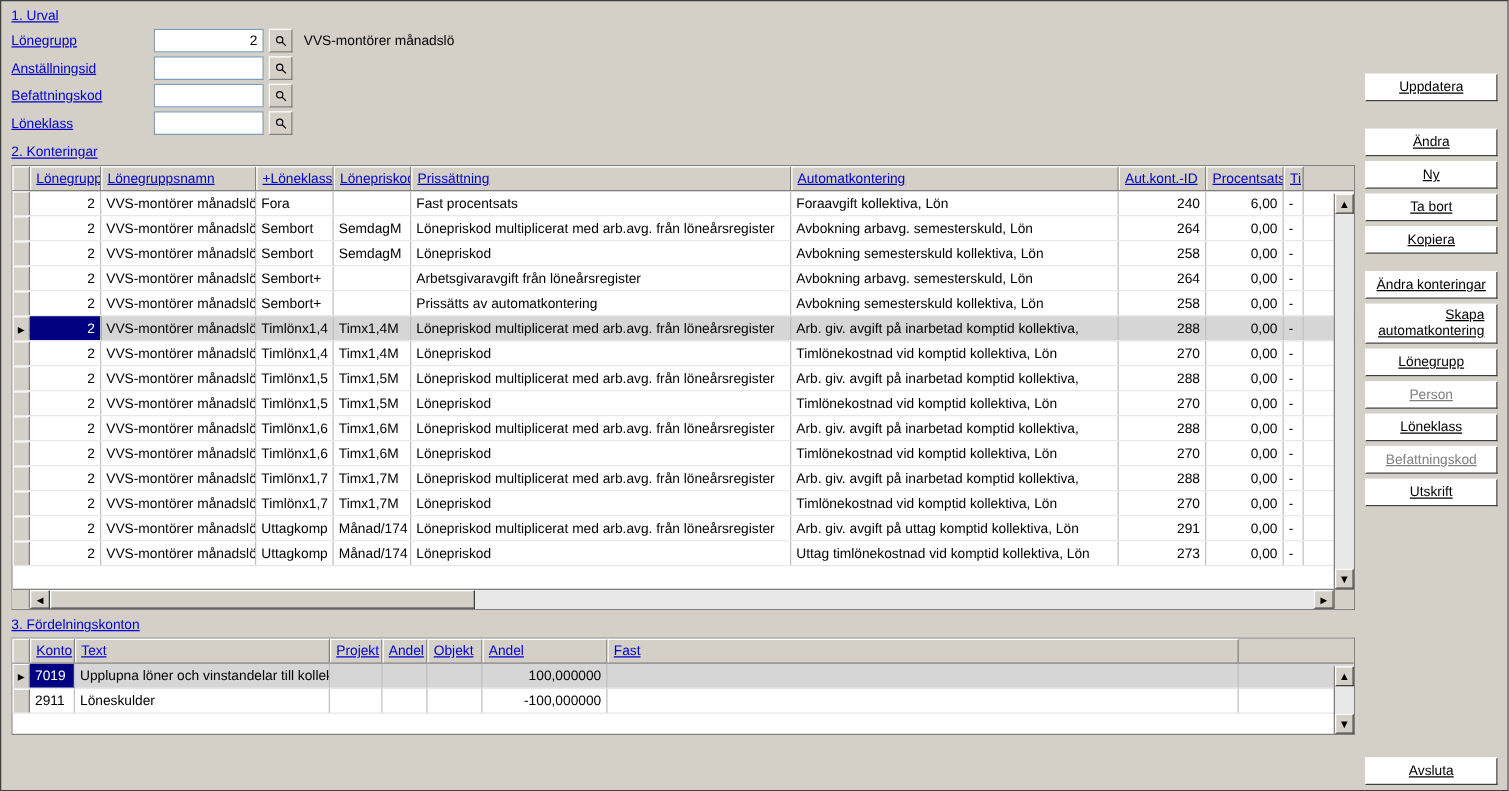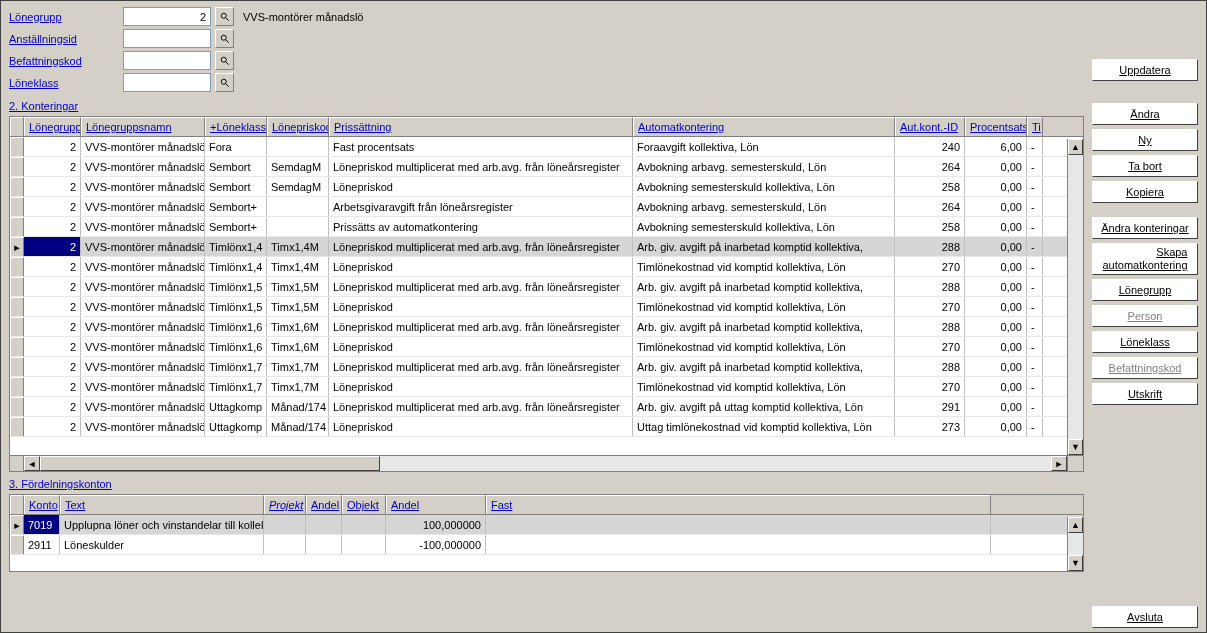--- a/index.html
+++ b/index.html
@@ -56,33 +56,34 @@
 .vscroll { position: absolute; right: 0; top: 22px; bottom: 16px; width: 16px; background: #e8e8e8; border-left: 1px solid #808080; }
 .vscroll .sbtn { height: 16px; width: 100%; background: #d4d0c8; border: 1px solid #fff; border-right-color: #404040; border-bottom-color: #404040; display: flex; align-items: center; justify-content: center; font-size: 9px; }
 .vscroll .sbtn.bot { position: absolute; bottom: 0; }
 
 
 .g1 .c0 { width: 57px; } .g1 .c1 { width: 124px; } .g1 .c2 { width: 62px; }
 .g1 .c3 { width: 62px; } .g1 .c4 { width: 304px; } .g1 .c5 { width: 262px; }
 .g1 .c6 { width: 70px; } .g1 .c7 { width: 62px; } .g1 .c8 { width: 16px; }
 
 
-.g2 .c0 { width: 36px; } .g2 .c1 { width: 204px; } .g2 .c2 { width: 42px; font-style: italic; }
+.g2 .c0 { width: 36px; } .g2 .c1 { width: 204px; } .g2 .c2 { width: 42px; }
 .g2 .c3 { width: 36px; } .g2 .c4 { width: 44px; } .g2 .c5 { width: 100px; }
 .g2 .c6 { width: 505px; }
 
 </style>
 </head>
 <body>
 
 <div class="window">
 
   <div class="content">
     <div class="main-col">
 
+      <div class="section-title">1. Urval</div>
       <div class="urval">
         <div class="fields" id="fields">
             <div class="field-label">Lönegrupp</div>
             <input class="text-input" value="2" style="">
             <div class="lookup-btn">
               <svg class="mag" viewBox="0 0 16 16">
                 <circle cx="6" cy="6" r="4" fill="none" stroke="#000" stroke-width="1.5"></circle>
                 <line x1="9" y1="9" x2="14" y2="14" stroke="#000" stroke-width="1.5"></line>
               </svg>
             </div>

